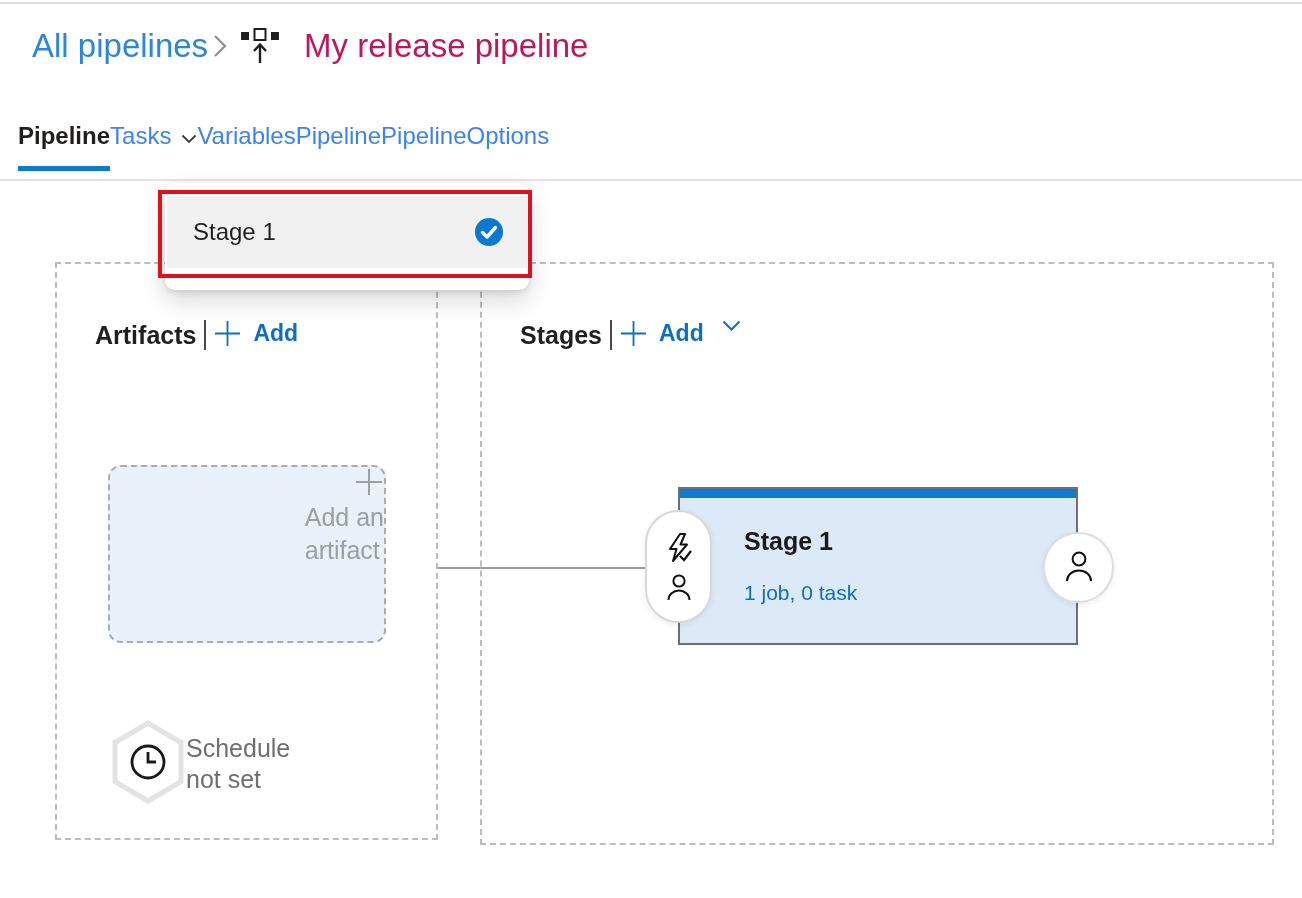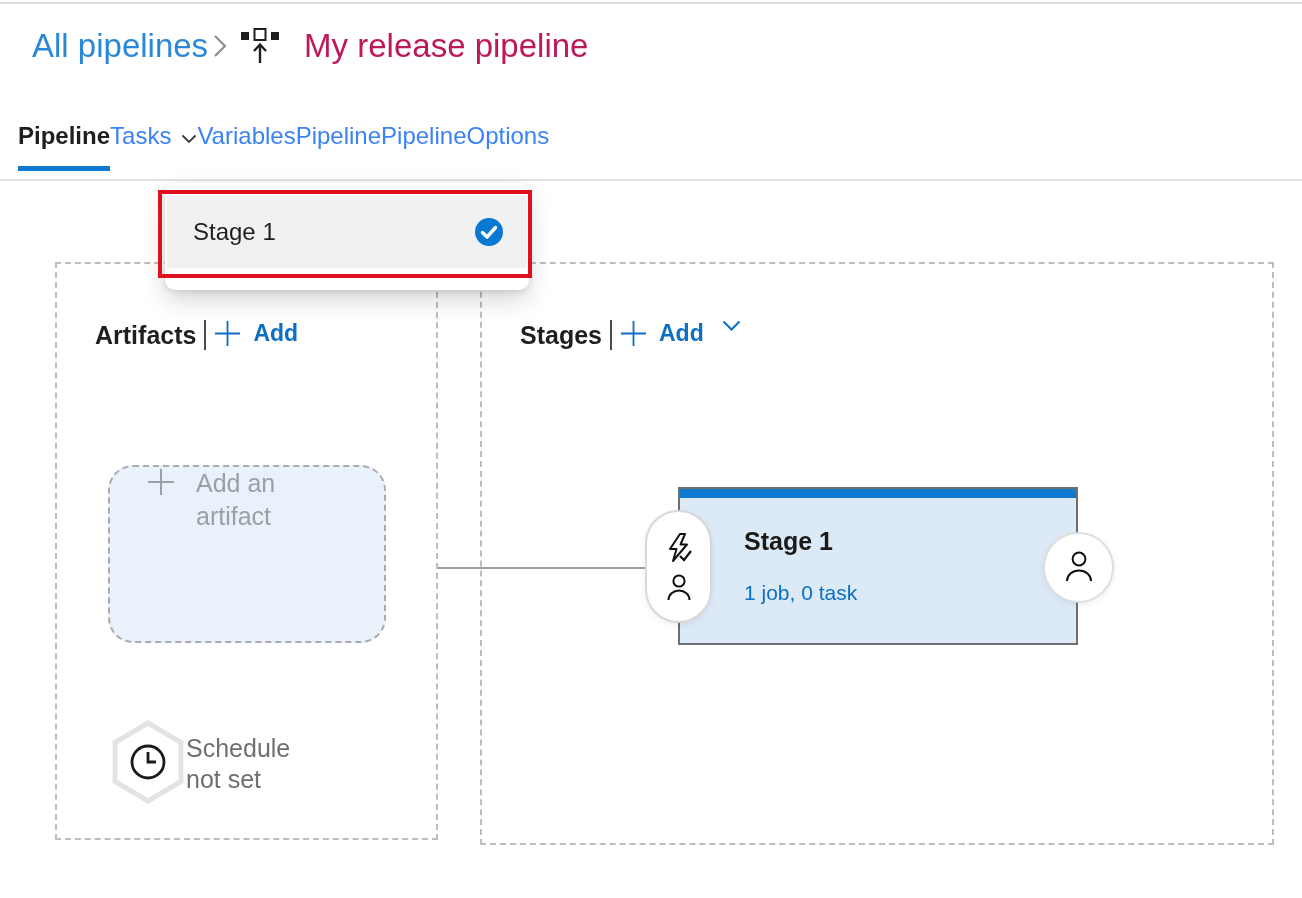--- a/index.html
+++ b/index.html
@@ -34,22 +34,22 @@
   .panel { position:absolute; border:2px dashed #bdbdbd; background:transparent; }
   .artifacts-panel { left:55px; top:262px; width:383px; height:578px; }
   .stages-panel { left:480px; top:262px; width:794px; height:583px; }
   .panel-header { position:absolute; display:flex; align-items:center; gap:8px; height:34px; }
   .panel-title { font-size:25px; font-weight:bold; color:#201f1e; }
   .header-divider { width:2px; height:30px; background:#4a4a4a; }
   .add-button { display:flex; align-items:flex-start; gap:12px; cursor:pointer; }
   .add-label { font-size:23px; font-weight:bold; color:#0b6fc4; }
 
   
-  .add-artifact { position:absolute; left:108px; top:465px; width:278px; height:178px; border-radius:25px;
-                  background:#e9f1fb; border:2px dashed #ababab; display:flex; align-items:flex-start; cursor:pointer; }
+  .add-artifact { position:absolute; left:108px; top:465px; width:278px; height:178px; border-radius:13px;
+                  background:#e9f1fb; border:2px dashed #ababab; display:flex; align-items:flex-end; cursor:pointer;flex-direction:column; }
   .add-artifact .plus { margin-left:36px; }
   .add-artifact-text { margin-left:20px; font-size:25px; color:#9aa0a6; line-height:33px; }
 
   
   .schedule { position:absolute; left:110px; top:720px; display:flex; align-items:center; cursor:pointer; }
   .schedule-text { font-size:25px; color:#6f6f6f; line-height:31px; }
 
   
   .connector { position:absolute; left:438px; top:567px; width:210px; height:2px; background:#9e9e9e; z-index:1; }
 

